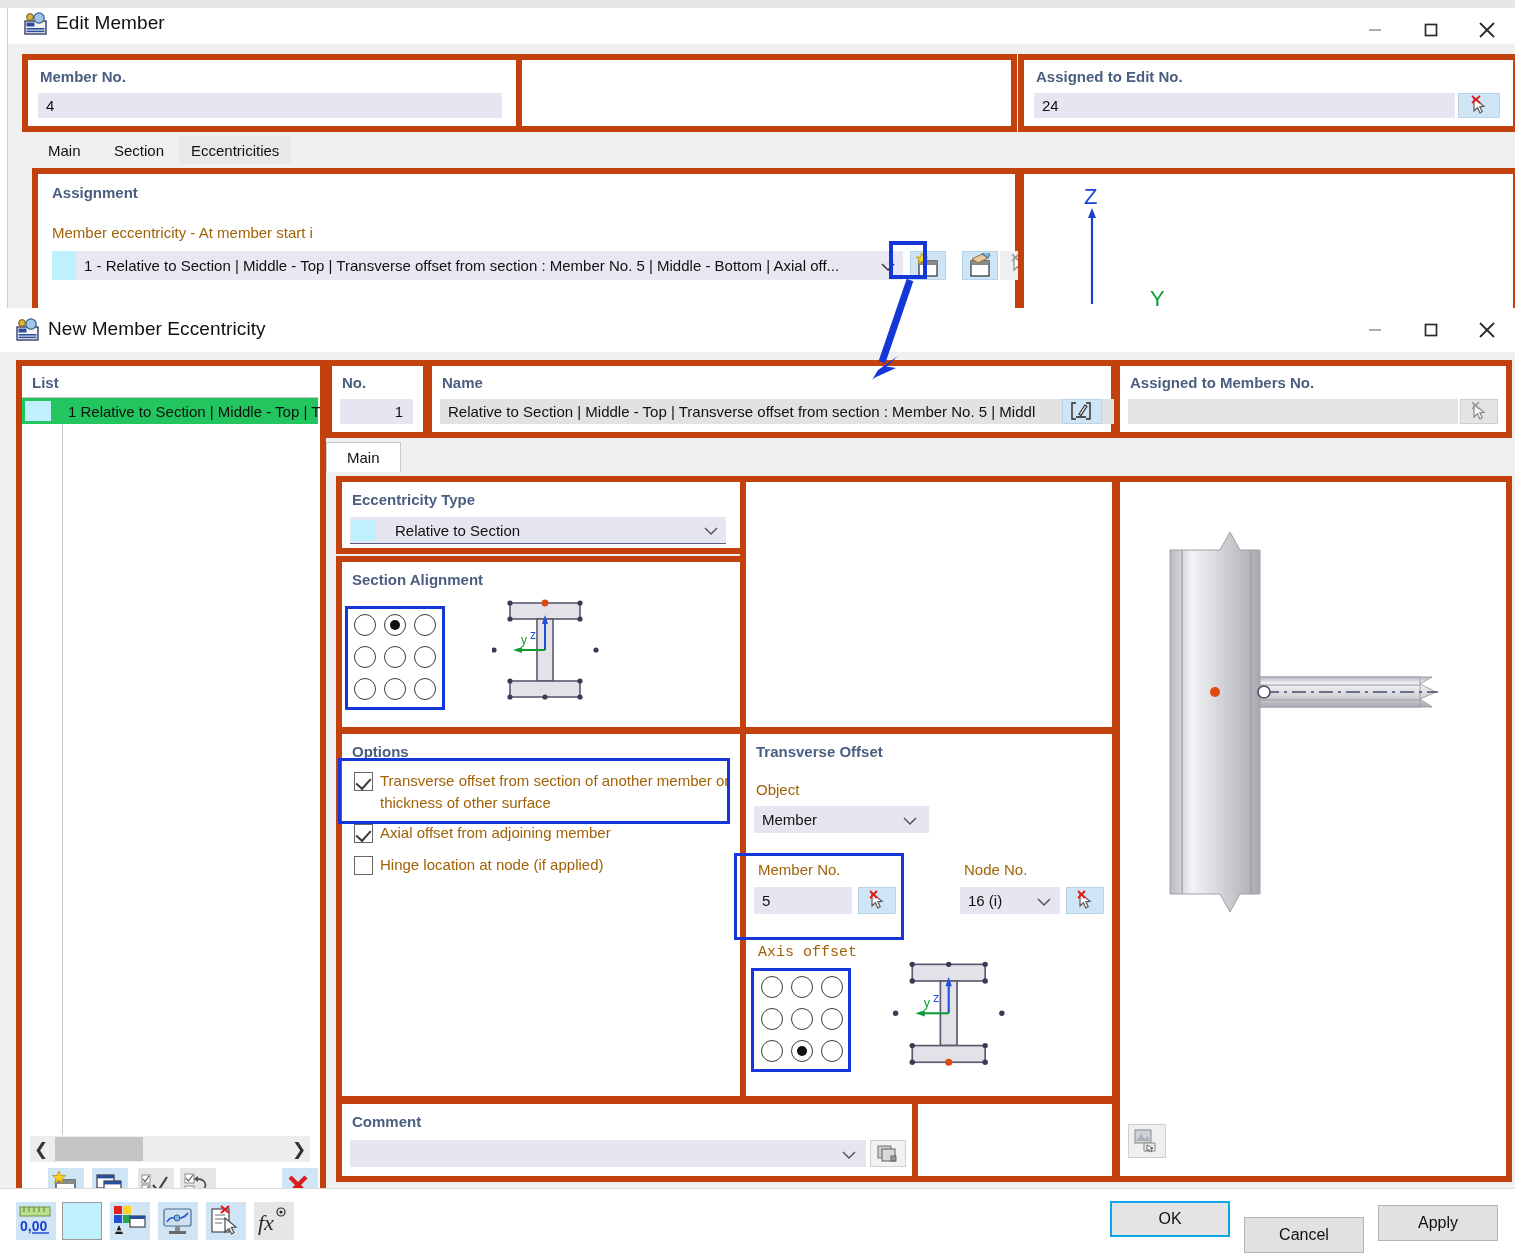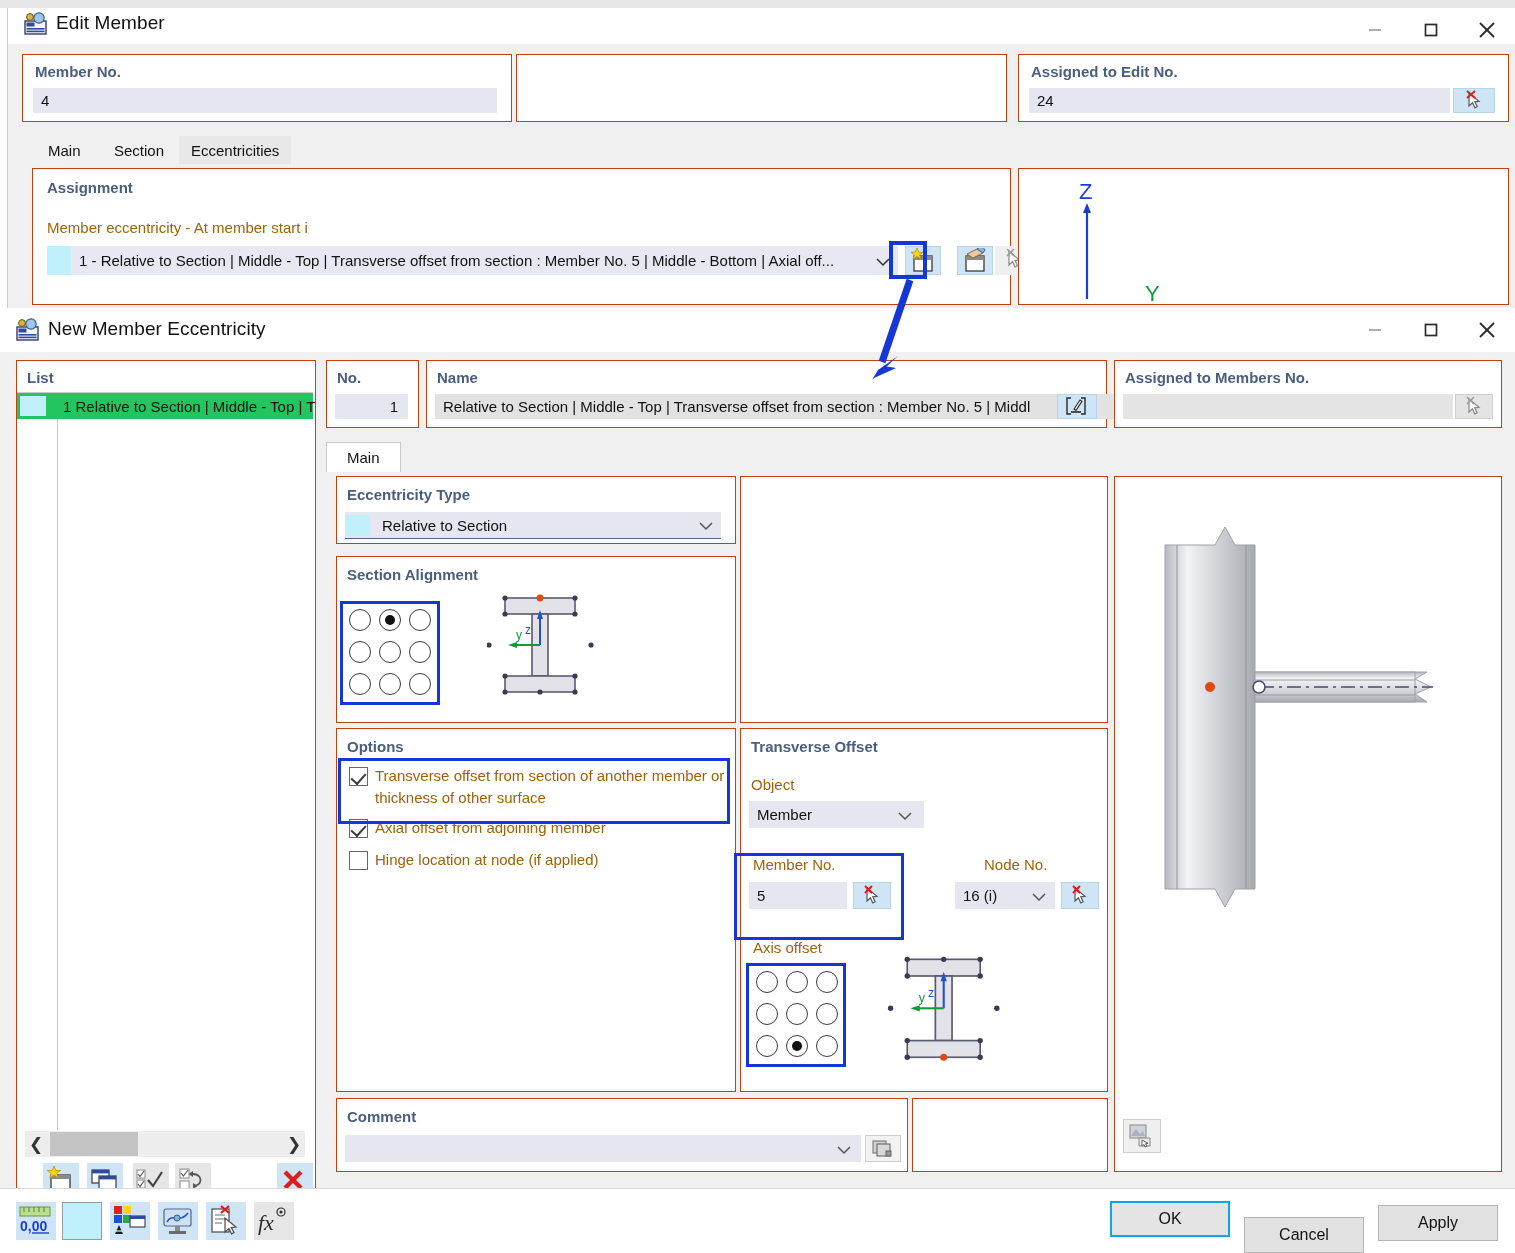--- a/index.html
+++ b/index.html
@@ -15,21 +15,21 @@
 
   
   .win{position:absolute;background:#f0f0f0;box-shadow:0 0 0 1px #9a9a9a;}
   .titlebar{position:absolute;left:0;top:0;right:0;height:44px;background:#ffffff;}
   .title-ico{position:absolute;left:16px;top:10px;width:24px;height:24px;}
   .title-text{position:absolute;left:48px;top:10px;font-size:19px;color:#111;letter-spacing:.1px;}
   .wbtn{position:absolute;top:0;width:56px;height:44px;cursor:default;}
   .wbtn svg{position:absolute;left:50%;top:50%;transform:translate(-50%,-50%);}
 
   
-  .card{position:absolute;background:#fff;border:1px solid #c2410c;}
+  .card{position:absolute;background:#fff;border:6px solid #c2410c;}
   .card-h{position:absolute;font-weight:bold;color:#4a5e80;font-size:15px;}
   .lbl{position:absolute;color:#a16207;font-size:15px;}
 
   
   .field{position:absolute;background:#e6e6f0;border:none;font-size:15px;color:#111;
          display:flex;align-items:center;padding:0 8px;box-sizing:border-box;font-family:inherit;}
   .field.gray{background:#e2e2e2;}
   .field.ro{background:#e4e4e4;}
   .field.underline{border-bottom:1px solid #5c5c8a;}
   .field.num{justify-content:flex-end;padding-right:10px;}
@@ -318,21 +318,21 @@
   </div>
 
   <div class="tabstrip" style="left:326px;top:134px;width:1174px;height:30px;">
     <div class="tab sel" style="left:0;top:0;height:30px;background:#fff;border:1px solid #c9c9c9;border-bottom:none;padding:0 20px;">
       <span>Main</span>
     </div>
   </div>
 
   <div class="card" style="left:336px;top:168px;width:398px;height:66px;">
     <div class="card-h" style="left:10px;top:9px;">Eccentricity Type</div>
-    <div class="field underline" style="left:8px;top:35px;width:376px;height:27px;padding-left:4px;">
+    <div class="field underline" style="left:8px;top:35px;width:376px;height:27px;padding-left:12px;">
       <span class="swatch" style="left:1px;top:3px;width:24px;height:21px;"></span>
       <span style="margin-left:33px;">Relative to Section</span>
       <span class="caret">
         <svg width="14" height="9" viewBox="0 0 14 9">
             <polyline points="1,1.5 7,7.5 13,1.5" fill="none" stroke="#555" stroke-width="1.5"></polyline>
           </svg>
       </span>
     </div>
   </div>
 
@@ -409,38 +409,38 @@
     <div class="lbl" style="left:12px;top:127px;">Member No.</div>
     <div class="field" style="left:8px;top:153px;width:98px;height:27px;">5</div>
     <div class="pickbtn" style="left:112px;top:153px;width:38px;height:27px;">
       <svg width="28" height="24" viewBox="0 0 28 24" style="position:absolute;left:5px;top:2px;">
         <path d="M8 3 L8 16 L11.4 12.8 L13.8 18 L16.2 16.8 L13.8 11.8 L18 11.4 Z" fill="#fafafa" stroke="#5a5a5a" stroke-width="1.2"></path>
         <line x1="6" y1="1" x2="13" y2="8" stroke="#e01b1b" stroke-width="1.9"></line>
         <line x1="13" y1="1" x2="6" y2="8" stroke="#e01b1b" stroke-width="1.9"></line>
       </svg>
     </div>
 
-    <div class="lbl" style="left:218px;top:127px;margin-left:25px;">Node No.</div>
+    <div class="lbl" style="left:218px;top:127px;">Node No.</div>
     <div class="field" style="left:214px;top:153px;width:100px;height:27px;">
       <span>16 (i)</span>
       <span class="caret" style="right:9px;">
         <svg width="14" height="9" viewBox="0 0 14 9">
             <polyline points="1,1.5 7,7.5 13,1.5" fill="none" stroke="#555" stroke-width="1.5"></polyline>
           </svg>
       </span>
     </div>
     <div class="pickbtn" style="left:320px;top:153px;width:38px;height:27px;">
       <svg width="28" height="24" viewBox="0 0 28 24" style="position:absolute;left:5px;top:2px;">
         <path d="M8 3 L8 16 L11.4 12.8 L13.8 18 L16.2 16.8 L13.8 11.8 L18 11.4 Z" fill="#fafafa" stroke="#5a5a5a" stroke-width="1.2"></path>
         <line x1="6" y1="1" x2="13" y2="8" stroke="#e01b1b" stroke-width="1.9"></line>
         <line x1="13" y1="1" x2="6" y2="8" stroke="#e01b1b" stroke-width="1.9"></line>
       </svg>
     </div>
 
-    <div class="lbl" style="left:12px;top:210px;">Axis offset</div>
+    <div class="lbl" style="left:12px;top:210px;font-family:Liberation Mono, monospace;">Axis offset</div>
 
     <div class="abs" style="left:12px;top:240px;width:88px;height:92px;">
       <div class="rd" style="left:3px;top:2px;"></div>
       <div class="rd" style="left:33px;top:2px;"></div>
       <div class="rd" style="left:63px;top:2px;"></div>
       <div class="rd" style="left:3px;top:34px;"></div>
       <div class="rd" style="left:33px;top:34px;"></div>
       <div class="rd" style="left:63px;top:34px;"></div>
       <div class="rd" style="left:3px;top:66px;"></div>
       <div class="rd on" style="left:33px;top:66px;"></div>

